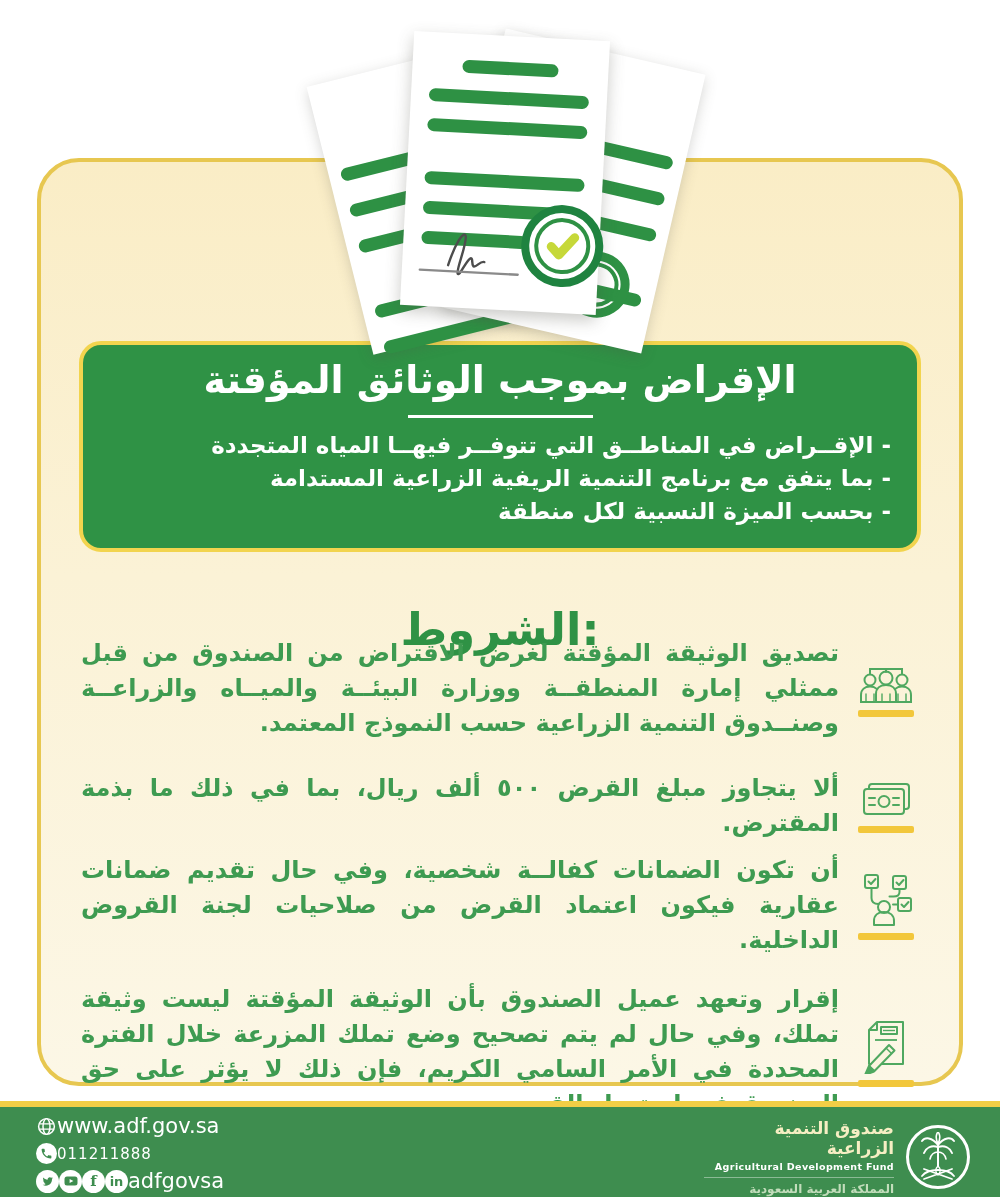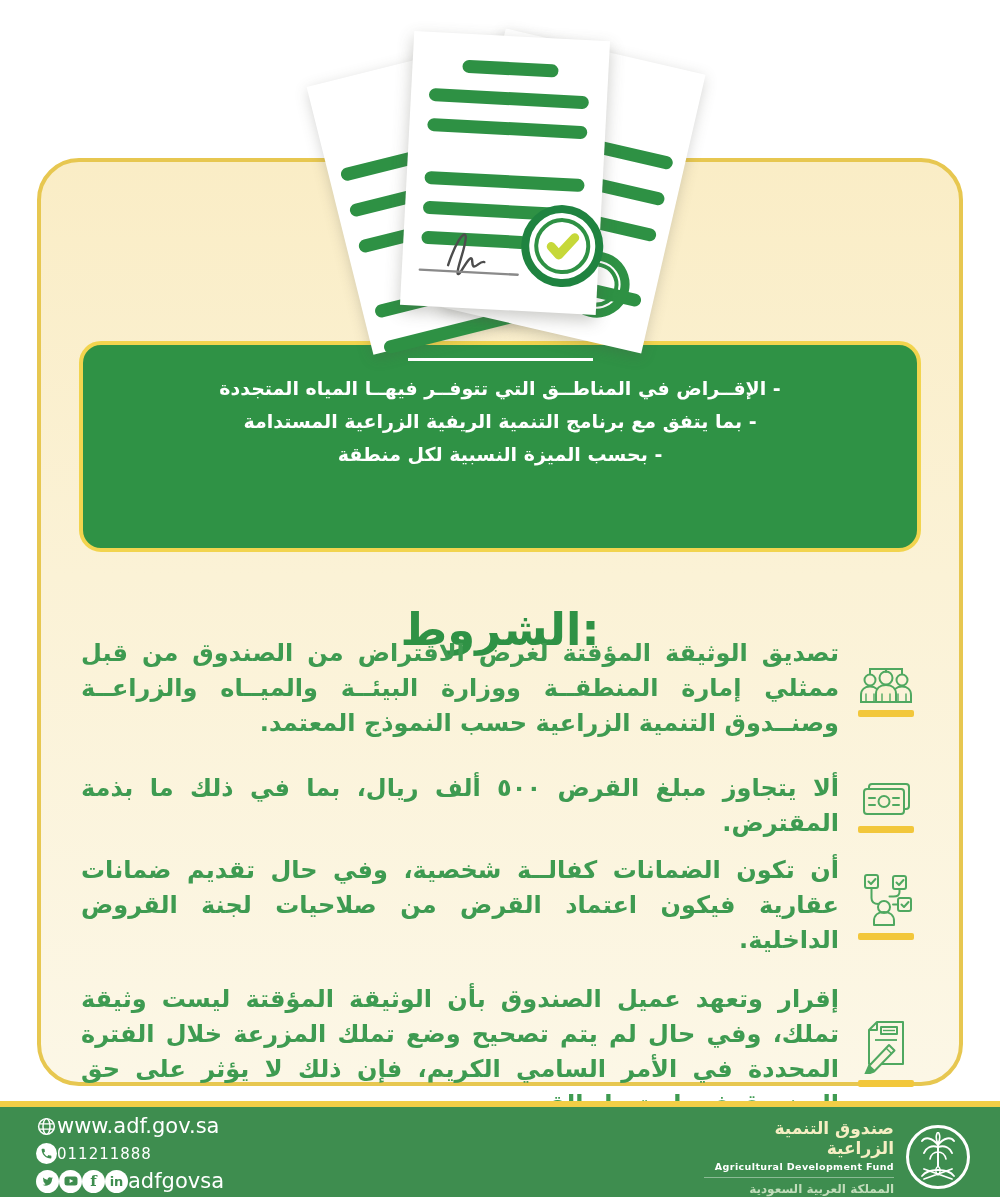--- a/index.html
+++ b/index.html
@@ -33,22 +33,22 @@
   .seal .inner-ring { width:56px; height:56px; border:4px solid #2e9144; border-radius:50%;
           display:flex; align-items:center; justify-content:center; }
   .signature { position:absolute; left:16px; bottom:28px; }
 
   
   .header-box { position:absolute; left:38px; right:38px; top:179px; height:211px;
                 background:#2f9245; border:4px solid #f2d44e; border-radius:22px;
                 text-align:center; overflow:hidden; }
   .header-title { margin-top:13px; color:#ffffff; font-size:38px; font-weight:bold; }
   .header-divider { width:185px; height:3px; background:#ffffff; margin:13px auto 11px auto; }
-  .header-bullets { direction:rtl; padding:0 26px; color:#ffffff;
-                    font-size:19px; font-weight:bold; line-height:33px; }
+  .header-bullets { direction:rtl; text-align:right; padding:0 26px; color:#ffffff;
+                    font-size:23px; font-weight:bold; line-height:33px; }
 
   
   .cond-heading { position:absolute; top:402px; width:100%; text-align:center;
                   color:#2f9245; font-size:45px; font-weight:bold;margin-top:39px; }
   .conds { position:absolute; top:468px; left:40px; right:40px; direction:rtl; }
   .cond { display:flex; align-items:center; gap:14px; }
   .cond-1 { margin-top:6px; } .cond-2 { margin-top:30px; } .cond-3 { margin-top:12px; } .cond-4 { margin-top:24px; }
   .icon-col { flex:0 0 66px; display:flex; flex-direction:column; align-items:center; }
   .icon-bar { width:56px; height:7px; background:#f2c73b; border-radius:2px; margin-top:6px; }
   .cond-text { flex:1; color:#3e9b51; font-size:24px; font-weight:bold; line-height:35px;
@@ -77,20 +77,21 @@
                  display:flex; align-items:center; justify-content:center; flex:0 0 auto; }
 </style>
 </head>
 <body>
 
 <div class="page">
 
   <div class="card">
 
     <div class="header-box">
+      <div class="header-title">الإقراض بموجب الوثائق المؤقتة</div>
       <div class="header-divider"></div>
       <div class="header-bullets">
         <div>- الإقــراض في المناطــق التي تتوفــر فيهــا المياه المتجددة</div>
         <div>- بما يتفق مع برنامج التنمية الريفية الزراعية المستدامة</div>
         <div>- بحسب الميزة النسبية لكل منطقة</div>
       </div>
     </div>
 
     <div class="cond-heading">الشروط:</div>
 

